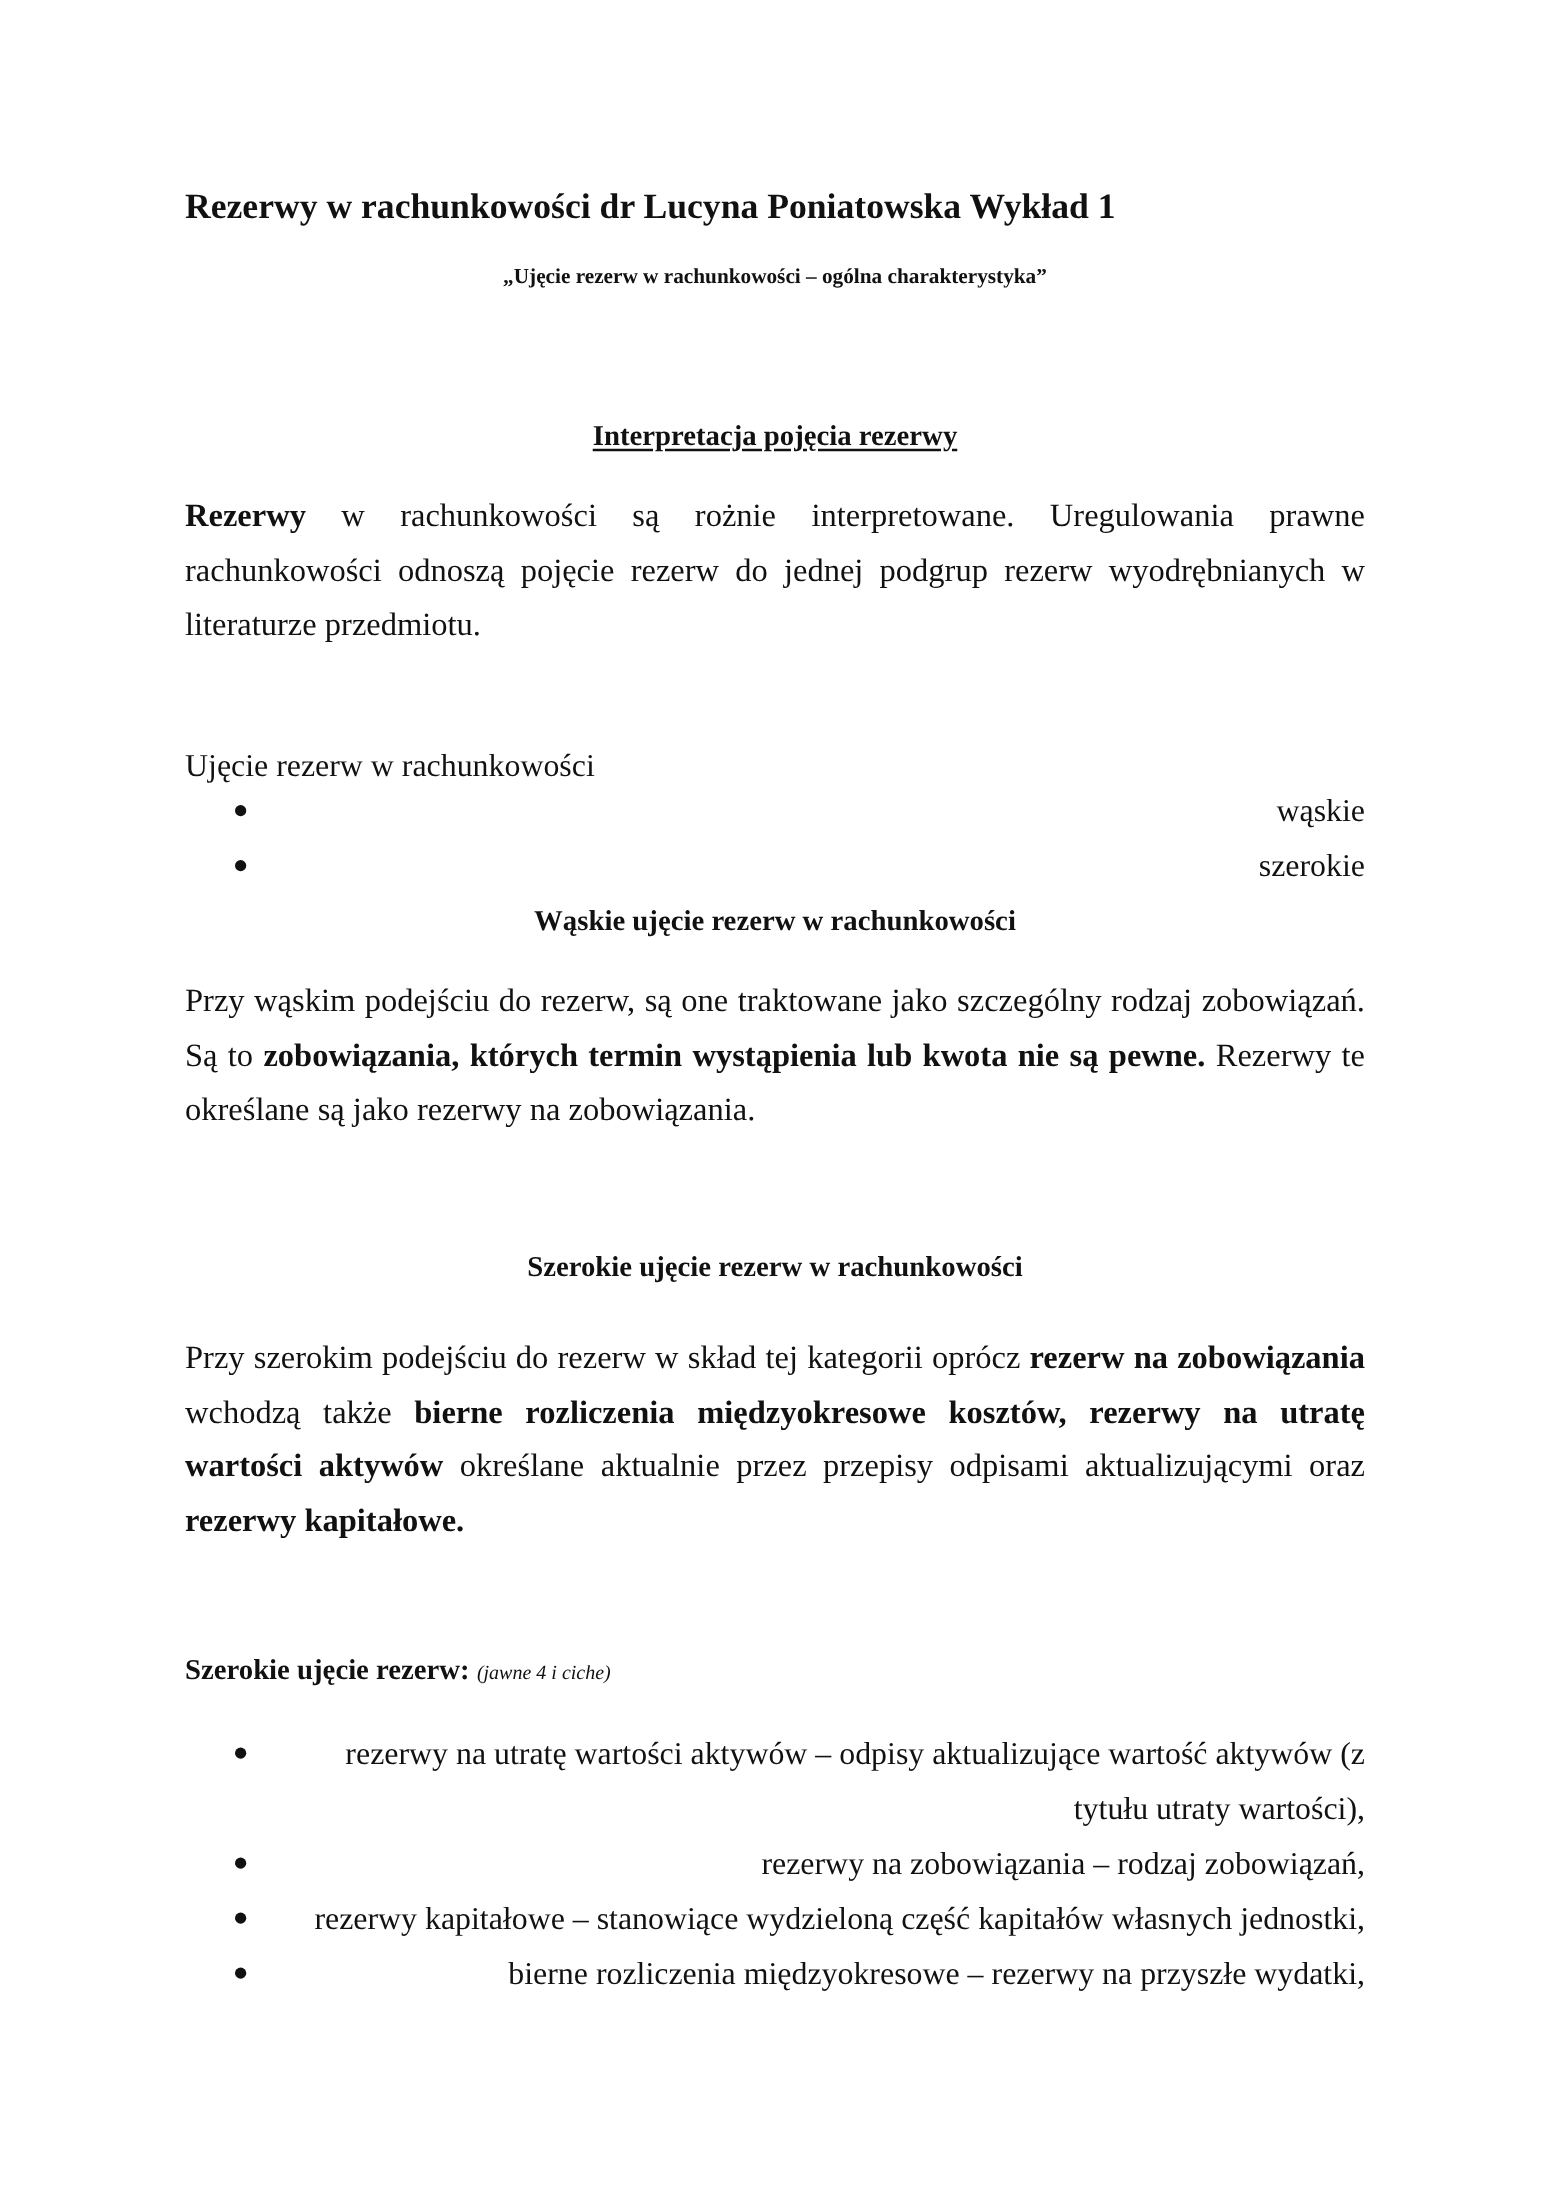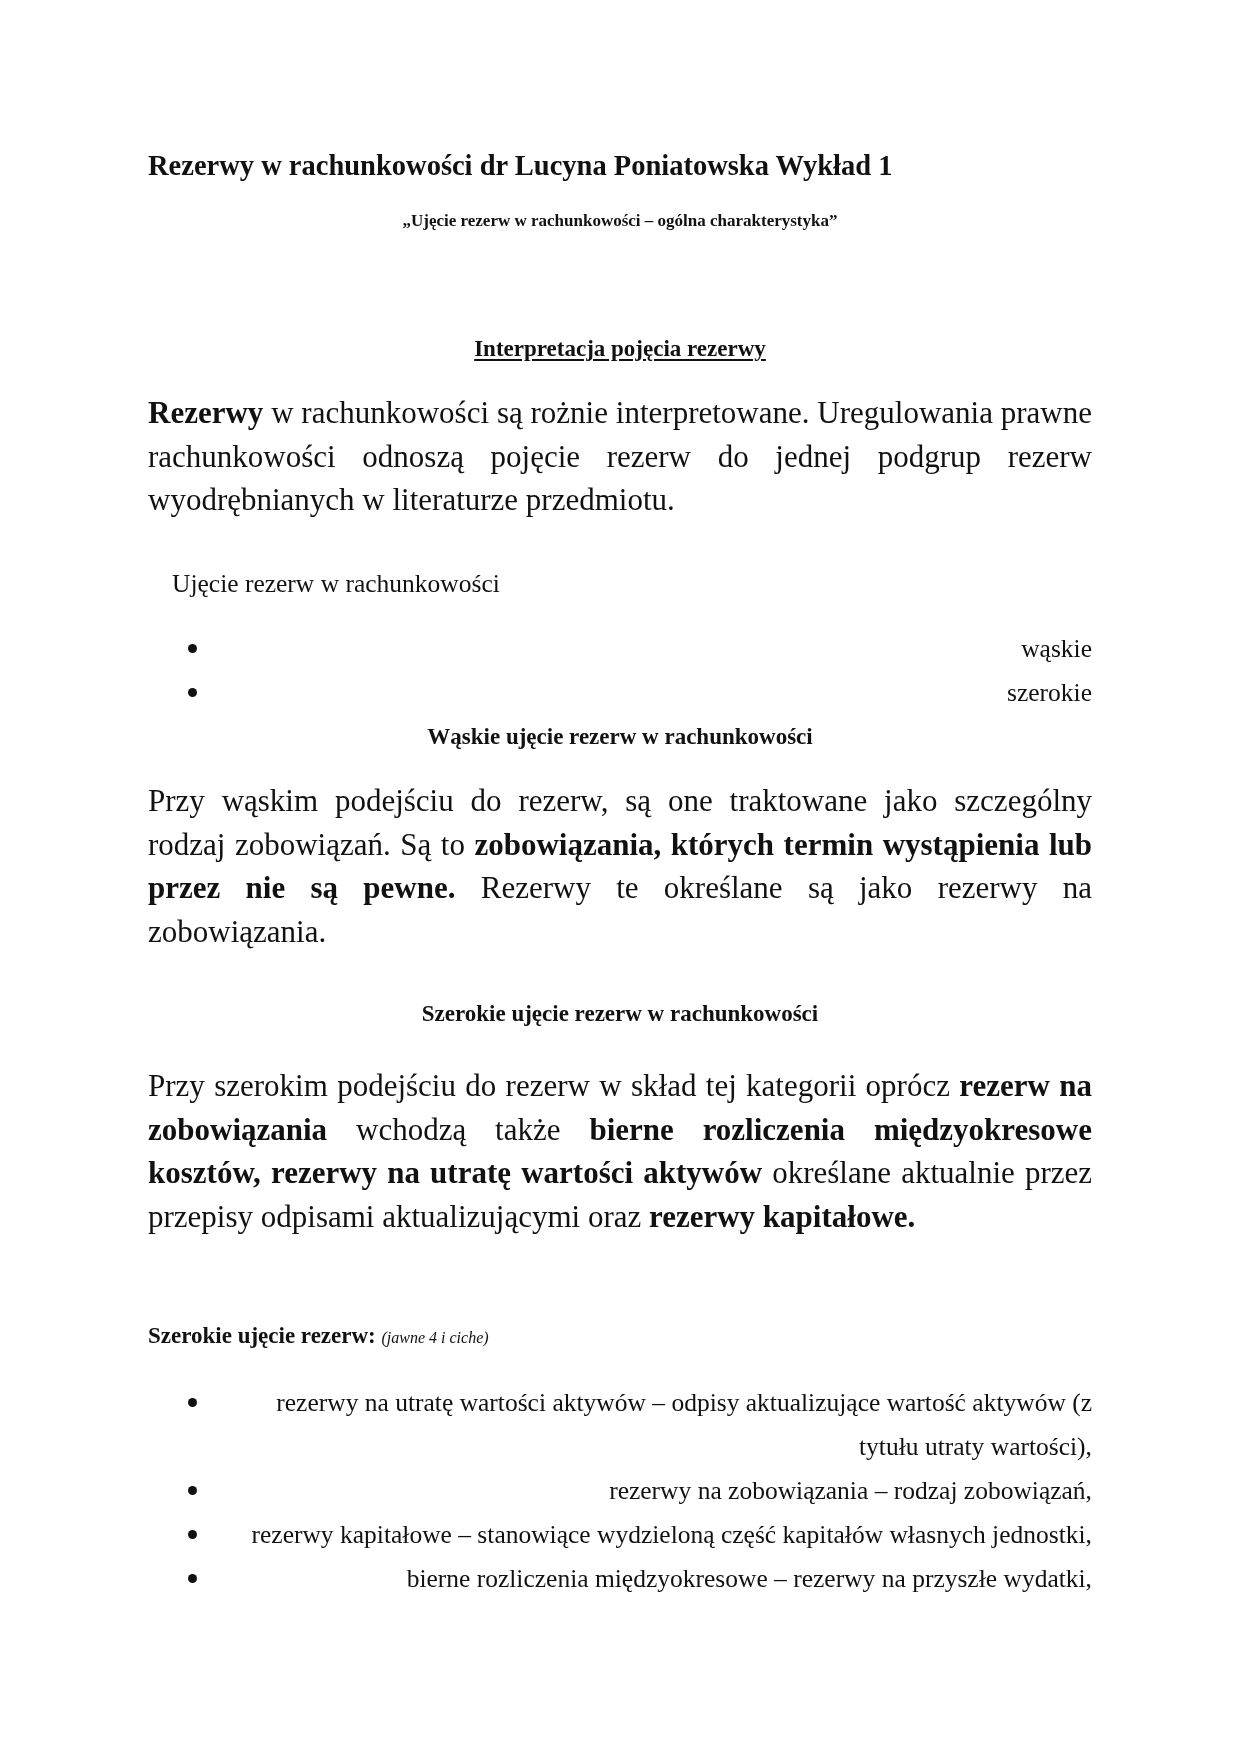--- a/index.html
+++ b/index.html
@@ -4,21 +4,21 @@
 <style>
   html, body { margin: 0; padding: 0; background: #ffffff; }
   body { width: 1240px; height: 1754px; position: relative; overflow: hidden;
          font-family: "Liberation Serif", "DejaVu Serif", serif; color: #111111; }
   .page { position: absolute; left: 0; top: 0; width: 1240px; height: 1754px; background: #fff; }
   .blk { position: absolute; left: 148px; width: 944px; margin: 0; }
   .title { top: 148px; font-size: 28.5px; font-weight: bold; white-space: nowrap; line-height: 36px; }
   .subtitle { top: 206px; font-size: 17px; font-weight: bold; text-align: center; line-height: 30px; white-space: nowrap; }
   .h-center { font-size: 23px; font-weight: bold; text-align: center; line-height: 30px; white-space: nowrap; }
   .h-ul { text-decoration: underline; text-decoration-thickness: 2px; text-underline-offset: 3px; }
-  .para { font-size: 31px; line-height: 43.5px; text-align: justify; }
+  .para { font-size: 26px; line-height: 43.5px; text-align: justify; }
   .para b { font-weight: bold; }
   .plain { font-size: 25.5px; line-height: 43.5px; white-space: nowrap; }
   ul.bullets { list-style: none; padding: 0; margin: 0; }
   ul.bullets li { position: relative; padding-left: 75px; font-size: 25.5px; line-height: 44px; text-align: right; }
   ul.bullets li .dot { position: absolute; left: 40px; top: 17px; width: 9px; height: 9px; border-radius: 50%; background: #111; }
   .h-left { font-size: 23px; font-weight: bold; line-height: 30px; white-space: nowrap; }
   .h-left i { font-weight: normal; font-style: italic; font-size: 16px; }
 </style>
 </head>
 <body>
@@ -28,30 +28,30 @@
   <h1 class="blk title">Rezerwy w rachunkowości dr Lucyna Poniatowska Wykład 1</h1>
 
   <div class="blk subtitle">„Ujęcie rezerw w rachunkowości – ogólna charakterystyka”</div>
 
   <div class="blk h-center" style="top:334px;">
     <span class="h-ul">Interpretacja pojęcia rezerwy</span>
   </div>
 
   <p class="blk para" style="top:391px;"><b>Rezerwy</b><span> w rachunkowości są rożnie interpretowane. Uregulowania prawne rachunkowości odnoszą pojęcie rezerw do jednej podgrup rezerw wyodrębnianych w literaturze przedmiotu.</span></p>
 
-  <div class="blk plain" style="top:562px;margin-left:24px;">Ujęcie rezerw w rachunkowości</div>
+  <div class="blk plain" style="top:591px;">Ujęcie rezerw w rachunkowości</div>
 
   <ul class="blk bullets" style="top:627px;">
     <li><span class="dot"></span><span>wąskie</span></li>
     <li><span class="dot"></span><span>szerokie</span></li>
   </ul>
 
   <div class="blk h-center" style="top:722px;">Wąskie ujęcie rezerw w rachunkowości</div>
 
-  <p class="blk para" style="top:779px;"><span>Przy wąskim podejściu do rezerw, są one traktowane jako szczególny rodzaj zobowiązań. Są to </span><b>zobowiązania, których termin wystąpienia lub przez nie są pewne.</b><span> Rezerwy te określane są jako rezerwy na zobowiązania.</span></p>
+  <p class="blk para" style="top:779px;"><span>Przy wąskim podejściu do rezerw, są one traktowane jako szczególny rodzaj zobowiązań. Są to </span><b>zobowiązania, których termin wystąpienia lub kwota nie są pewne.</b><span> Rezerwy te określane są jako rezerwy na zobowiązania.</span></p>
 
   <div class="blk h-center" style="top:999px;">Szerokie ujęcie rezerw w rachunkowości</div>
 
   <p class="blk para" style="top:1064px;"><span>Przy szerokim podejściu do rezerw w skład tej kategorii oprócz </span><b>rezerw na zobowiązania</b><span> wchodzą także </span><b>bierne rozliczenia międzyokresowe kosztów, rezerwy na utratę wartości aktywów</b><span> określane aktualnie przez przepisy odpisami aktualizującymi oraz </span><b>rezerwy kapitałowe.</b></p>
 
   <div class="blk h-left" style="top:1321px;"><span>Szerokie ujęcie rezerw:</span> <i>(jawne 4 i ciche)</i></div>
 
   <ul class="blk bullets" style="top:1381px;">
     <li><span class="dot"></span><span>rezerwy na utratę wartości aktywów – odpisy aktualizujące wartość aktywów (z tytułu utraty wartości),</span></li>
     <li><span class="dot"></span><span>rezerwy na zobowiązania – rodzaj zobowiązań,</span></li>

